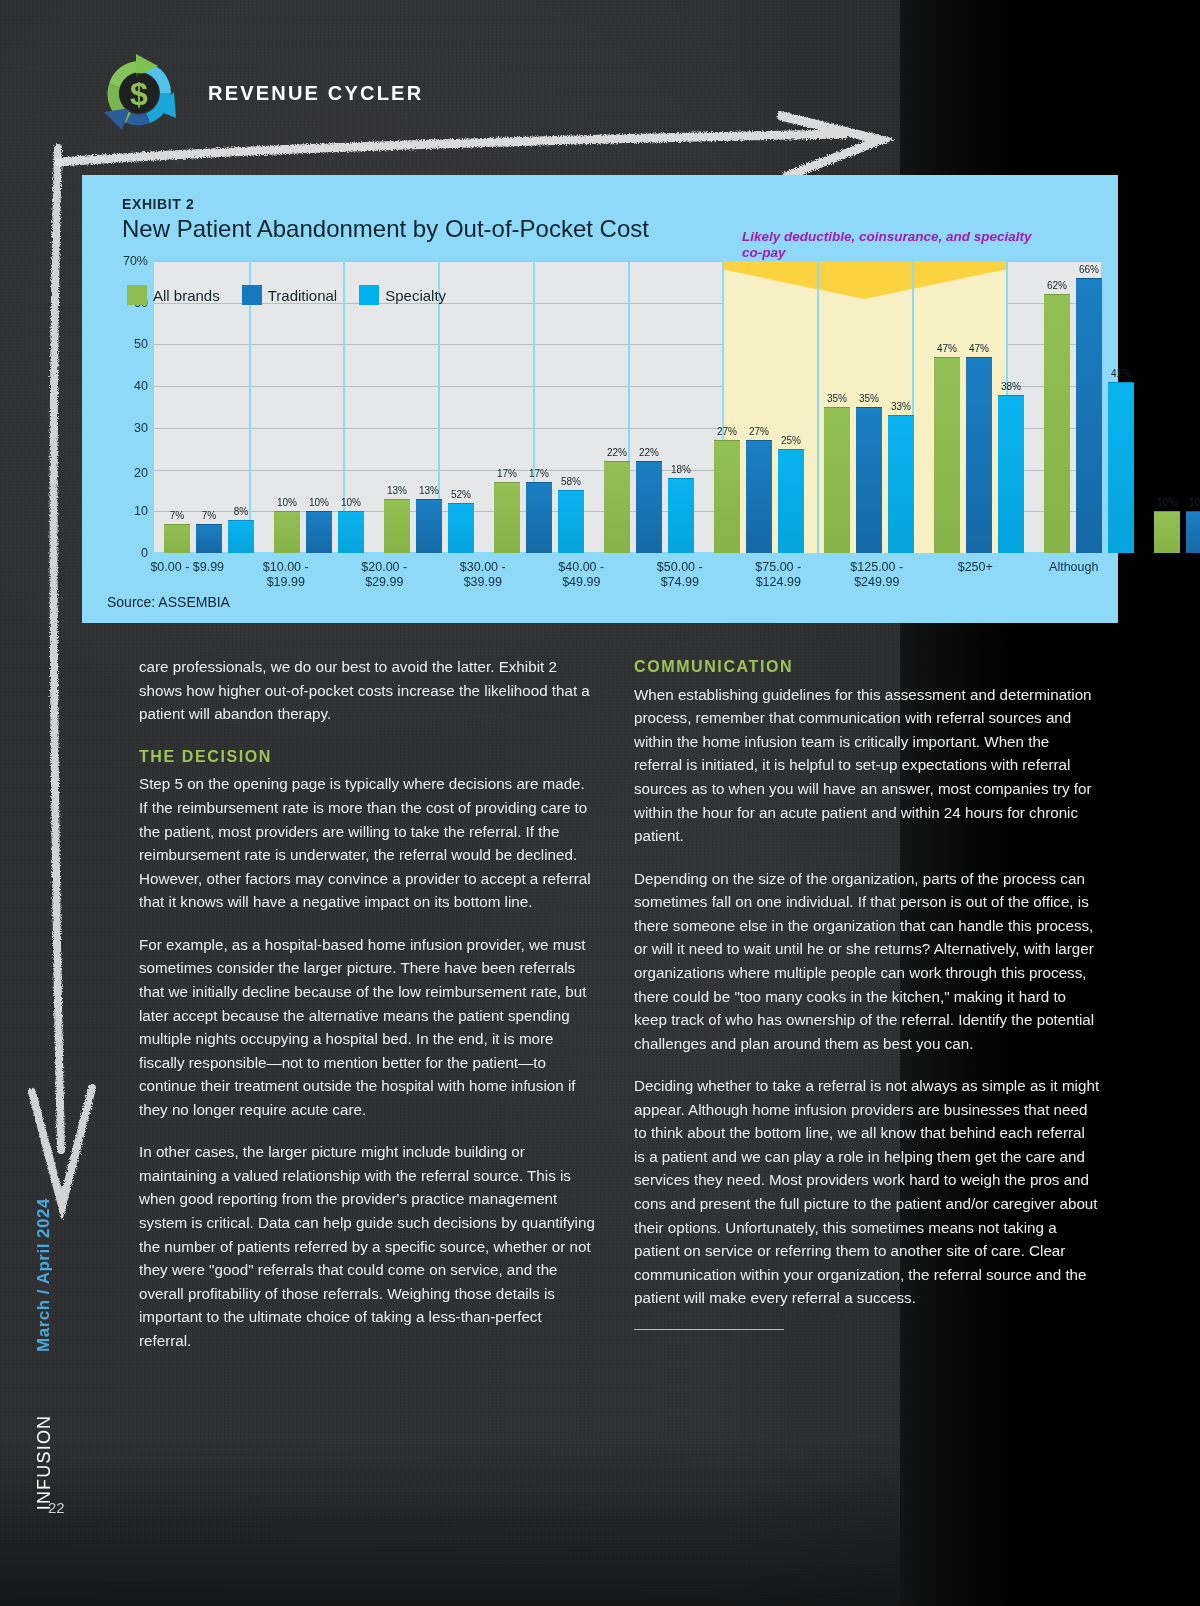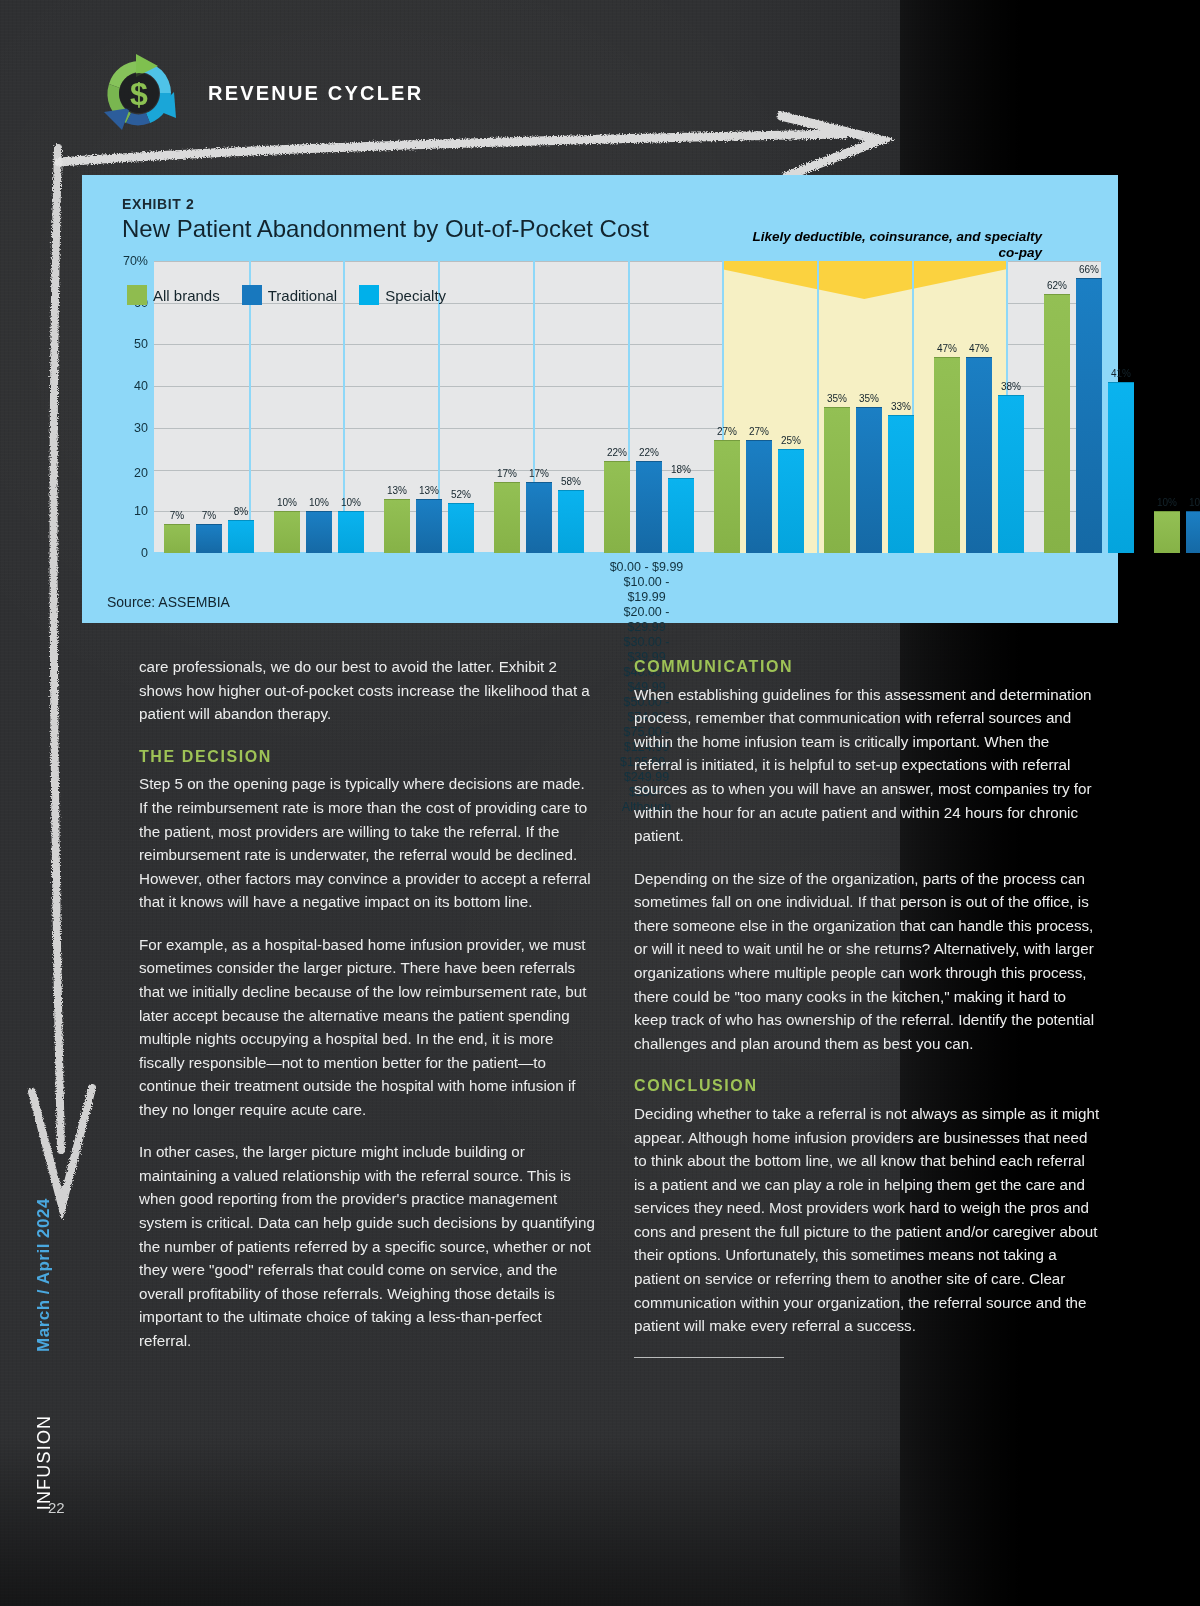--- a/index.html
+++ b/index.html
@@ -70,22 +70,22 @@
   .exhibit-kicker {
     position: absolute; left: 40px; top: 21px;
     color: #1b2a33; font-size: 14px; font-weight: bold; letter-spacing: .6px;
   }
   .exhibit-title {
     position: absolute; left: 40px; top: 40px;
     color: #12242e; font-size: 24px; font-weight: normal;
   }
   .callout-note {
     position: absolute; left: 660px; top: 54px;
-    width: 300px; text-align: right;
-    color: #000000; font-size: 13.5px; font-style: italic; font-weight: bold;
+    width: 300px; text-align: left;
+    color: #a21caf; font-size: 13.5px; font-style: italic; font-weight: bold;
     line-height: 1.22;
   }
   .chart-source {
     position: absolute; left: 25px; bottom: 13px;
     color: #12242e; font-size: 14px;
   }
 
   
   .plot-wrap {
     position: absolute;
@@ -157,24 +157,23 @@
   .bar.c1 { background: linear-gradient(180deg,#1b7fc4,#1569a5); }
   .bar.c2 { background: linear-gradient(180deg,#0ab3ef,#04a4dd); }
   .bar-label {
     position: absolute; left: 50%; transform: translateX(-50%);
     color: #14242c; font-size: 10px; white-space: nowrap;
   }
 
   
   .x-labels {
     position: absolute;
-    left: 72px; top: 385px;
+    left: 56px; top: 385px;
     width: 985px;
     display: flex;
-    flex-direction: column;
   }
   .x-label {
     flex: 1 1 0;
     text-align: center;
     color: #12323f; font-size: 12.5px; line-height: 1.2;
     padding: 0 2px;
   }
 
   
   .legend {
@@ -514,21 +513,20 @@
   <div class="section-head">THE DECISION</div>
   <p>Step 5 on the opening page is typically where decisions are made. If the reimbursement rate is more than the cost of providing care to the patient, most providers are willing to take the referral. If the reimbursement rate is underwater, the referral would be declined. However, other factors may convince a provider to accept a referral that it knows will have a negative impact on its bottom line.</p>
   <p>For example, as a hospital-based home infusion provider, we must sometimes consider the larger picture. There have been referrals that we initially decline because of the low reimbursement rate, but later accept because the alternative means the patient spending multiple nights occupying a hospital bed. In the end, it is more fiscally responsible—not to mention better for the patient—to continue their treatment outside the hospital with home infusion if they no longer require acute care.</p>
   <p>In other cases, the larger picture might include building or maintaining a valued relationship with the referral source. This is when good reporting from the provider's practice management system is critical. Data can help guide such decisions by quantifying the number of patients referred by a specific source, whether or not they were "good" referrals that could come on service, and the overall profitability of those referrals. Weighing those details is important to the ultimate choice of taking a less-than-perfect referral.</p>
 </div>
 
 <div class="col col-right">
   <div class="section-head">COMMUNICATION</div>
   <p>When establishing guidelines for this assessment and determination process, remember that communication with referral sources and within the home infusion team is critically important. When the referral is initiated, it is helpful to set-up expectations with referral sources as to when you will have an answer, most companies try for within the hour for an acute patient and within 24 hours for chronic patient.</p>
   <p>Depending on the size of the organization, parts of the process can sometimes fall on one individual. If that person is out of the office, is there someone else in the organization that can handle this process, or will it need to wait until he or she returns? Alternatively, with larger organizations where multiple people can work through this process, there could be "too many cooks in the kitchen," making it hard to keep track of who has ownership of the referral. Identify the potential challenges and plan around them as best you can.</p>
-  <div class="section-head">CONCLUSION</div>
   <p>Deciding whether to take a referral is not always as simple as it might appear. Although home infusion providers are businesses that need to think about the bottom line, we all know that behind each referral is a patient and we can play a role in helping them get the care and services they need. Most providers work hard to weigh the pros and cons and present the full picture to the patient and/or caregiver about their options. Unfortunately, this sometimes means not taking a patient on service or referring them to another site of care. Clear communication within your organization, the referral source and the patient will make every referral a success.</p>
   <div class="byline-rule"></div>
 </div>
 
 <div class="side-vert">
   <div class="vert-text vert-date">March / April 2024</div>
   <div class="vert-text vert-brand">INFUSION</div>
 </div>
 <div class="page-num">22</div>
 

